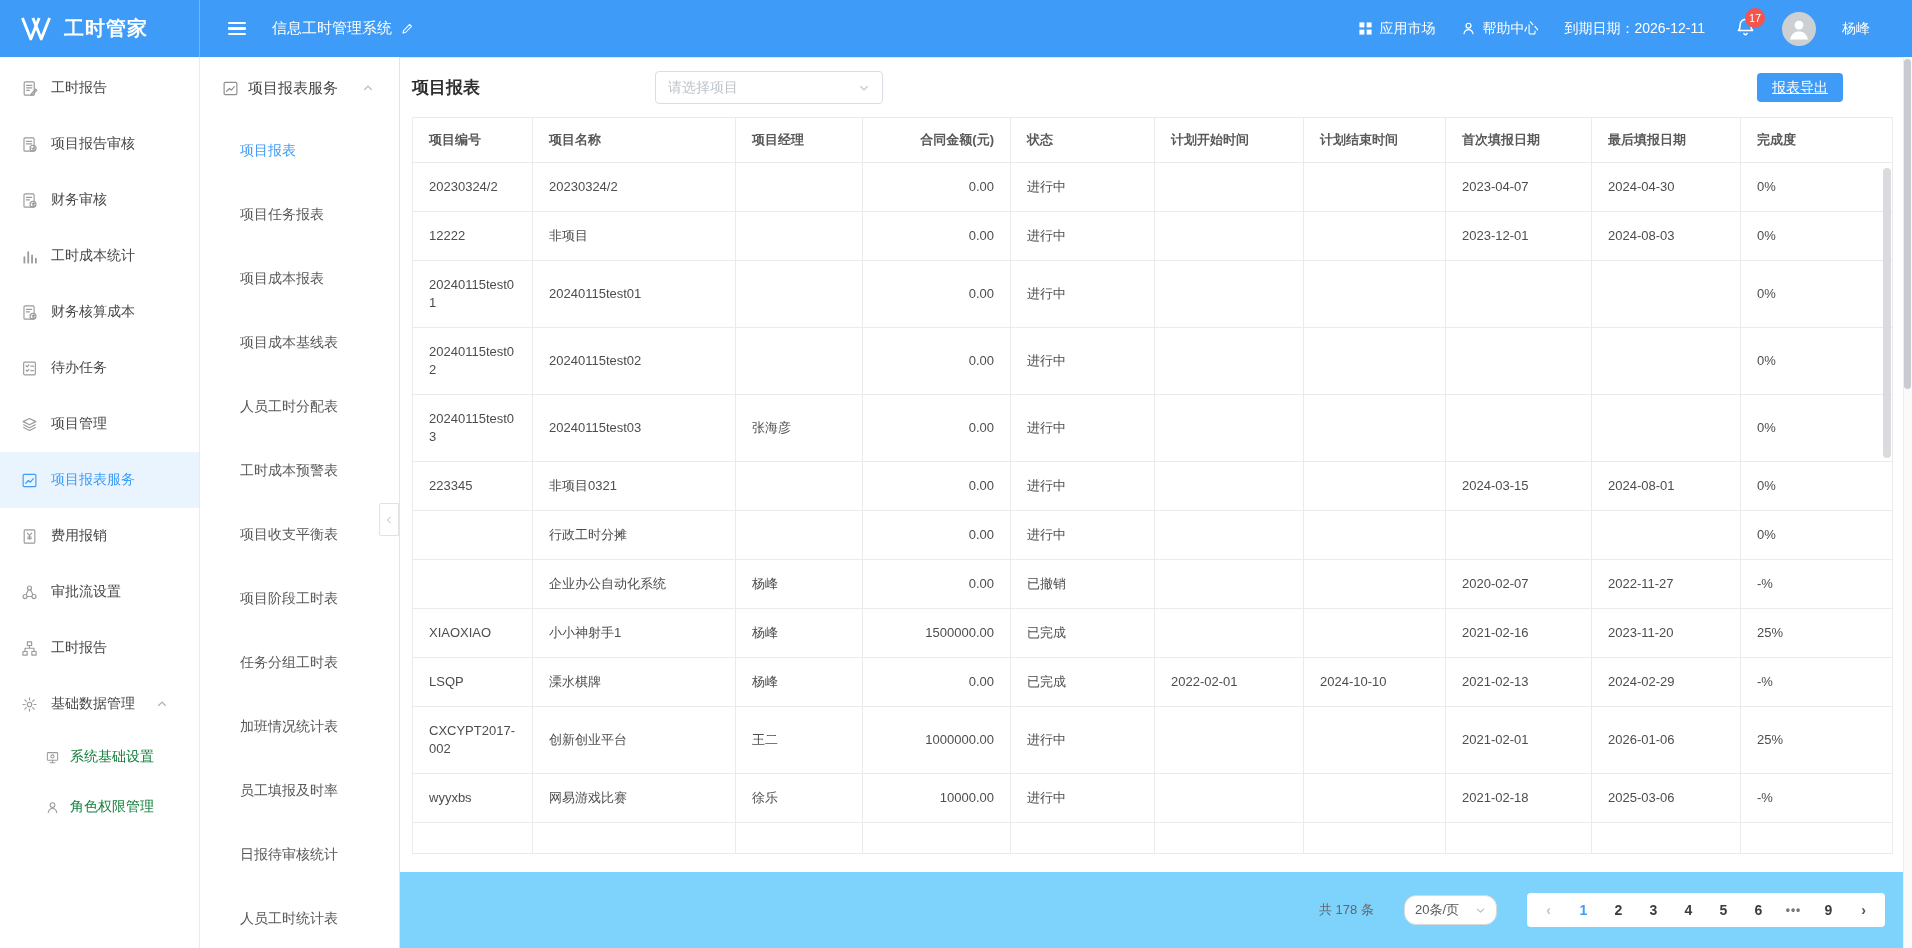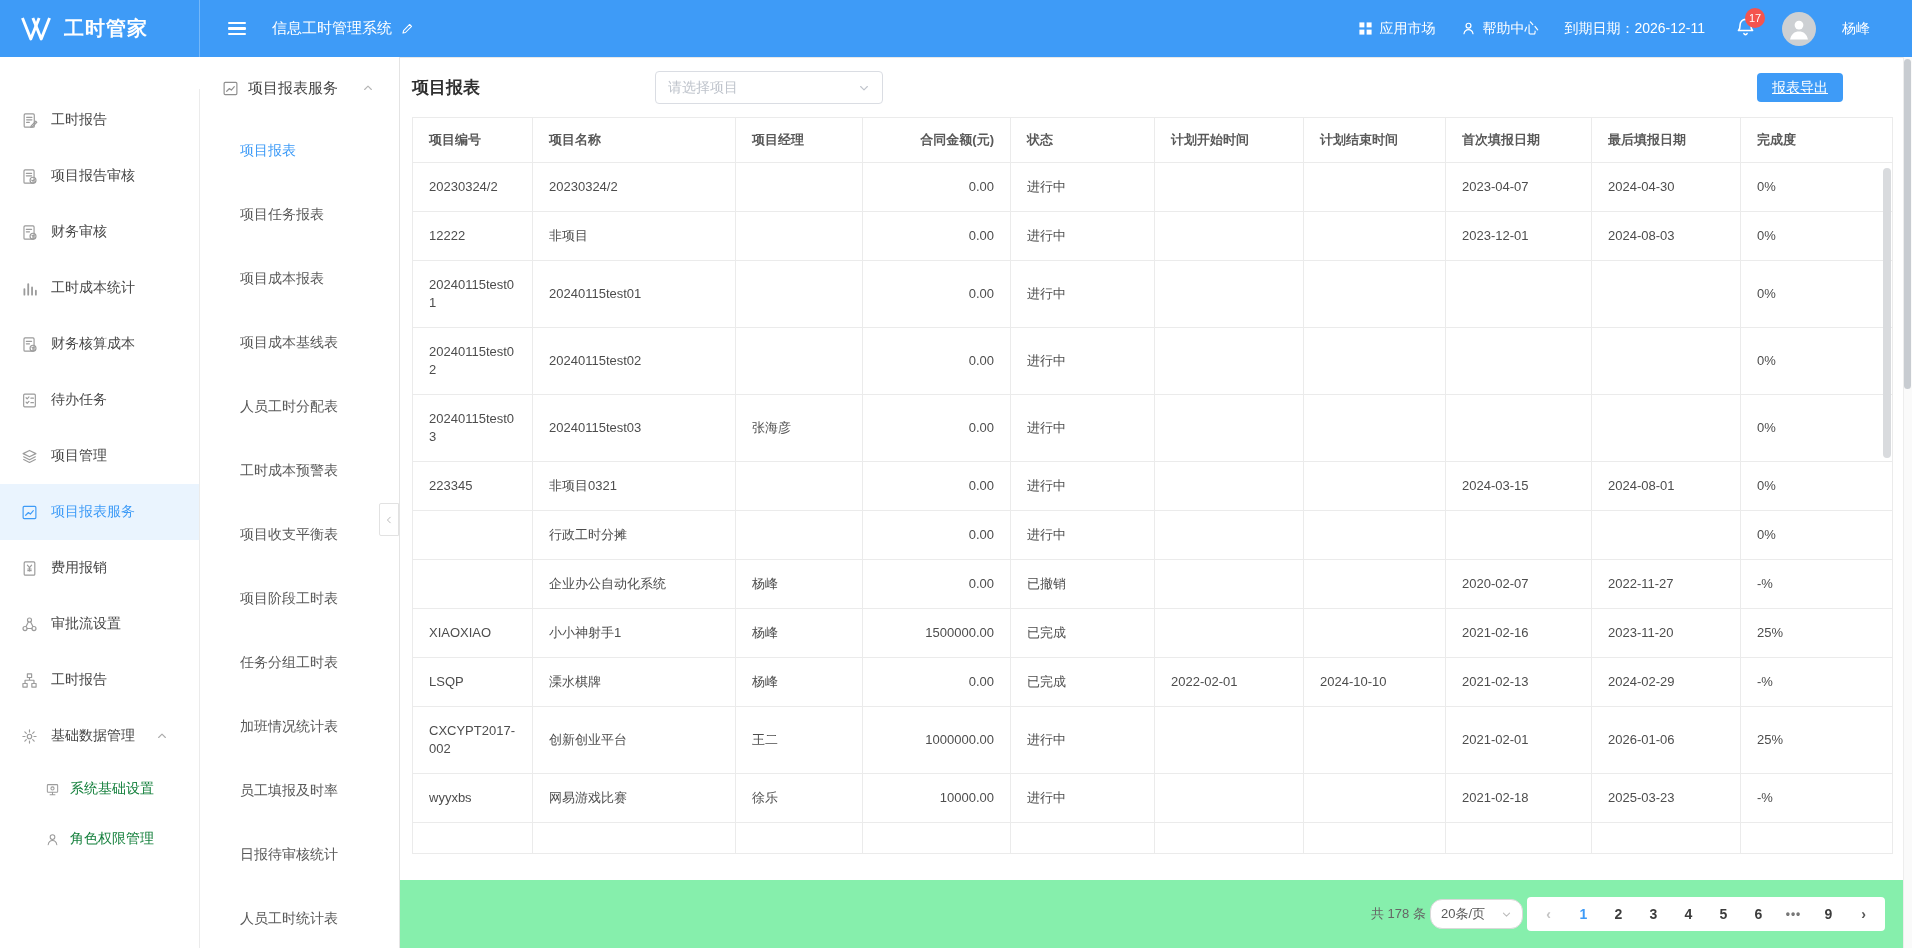--- a/index.html
+++ b/index.html
@@ -22,21 +22,21 @@
   .bell-wrap { position:relative; margin-left:4px; cursor:pointer; }
   .badge { position:absolute; top:-9px; left:10px; min-width:20px; height:20px; padding:0 4px;
     background:#f4544e; border-radius:10px; font-size:11px; line-height:20px; text-align:center; }
   .avatar { width:34px; height:34px; border-radius:50%; background:#cdd0d3; display:flex;
     align-items:center; justify-content:center; overflow:hidden; }
   .icon { display:inline-flex; flex:none; }
   .icon svg { width:100%; height:100%; }
 
   
   .sidebar { position:absolute; top:57px; left:0; width:200px; bottom:0; background:#fff;
-    border-right:1px solid #ebebeb; padding-top:3px; overflow:hidden; z-index:5;margin-top:32px; }
+    border-right:1px solid #ebebeb; padding-top:3px; overflow:hidden; z-index:5; }
   .side-item { height:56px; display:flex; align-items:center; padding:0 18px 0 21px;
     font-size:14px; color:#474747; cursor:pointer; white-space:nowrap; }
   .side-item .icon { width:17px; height:17px; margin-right:13px; color:#9b9b9b; }
   .side-item .arrow { width:12px; height:12px; margin-left:auto; color:#ababab; }
   .side-item.active { background:#eaf4fe; color:#3e9bf7; }
   .side-item.active .icon { color:#3e9bf7; }
   .side-item.child { height:50px; padding-left:45px; color:#15803d; }
   .side-item.child .icon { width:15px; height:15px; margin-right:10px; }
 
   
@@ -73,22 +73,22 @@
     line-height:18px; background:#fff; overflow:hidden; }
   th { color:#595959; font-weight:600; }
   td { color:#4d4d4d; padding:15px 16px; }
   td.col-code { word-break:break-all; }
   th.num,td.num { text-align:right; }
 
   .tbl-scroll-thumb { position:absolute; right:21px; top:110px; width:8px; height:290px;
     background:#d9dbde; border-radius:4px; cursor:pointer; }
 
   
-  .footer { position:absolute; left:0; right:9px; bottom:0; height:68px; background:#86efac;
-    display:flex; align-items:center; justify-content:flex-end; gap:4px;
+  .footer { position:absolute; left:0; right:9px; bottom:0; height:76px; background:#7dd3fc;
+    display:flex; align-items:center; justify-content:flex-end; gap:30px;
     padding-right:18px; font-size:13px; color:#666; }
   .size-select { height:30px; background:#fff; border:1px solid #d9d9d9; border-radius:12px;
     display:flex; align-items:center; gap:16px; padding:0 10px; color:#595959; cursor:pointer; }
   .size-select .icon { width:11px; height:11px; color:#bbb; }
   .pager { height:34px; background:#fff; border-radius:4px; display:flex; align-items:center;
     padding:0 4px; }
   .page-item { width:35px; text-align:center; font-size:14px; font-weight:600; color:#3c3c3c;
     cursor:pointer; }
   .page-item.active { color:#3e9bf7; }
   .page-item.prev { color:#c4c4c4; }
@@ -530,21 +530,21 @@
             </tr>
             <tr>
               <td class="col-code">wyyxbs</td>
               <td>网易游戏比赛</td>
               <td>徐乐</td>
               <td class="num">10000.00</td>
               <td>进行中</td>
               <td></td>
               <td></td>
               <td>2021-02-18</td>
-              <td>2025-03-23</td>
+              <td>2025-03-06</td>
               <td>-%</td>
             </tr>
             <tr>
               <td class="col-code"></td>
               <td></td>
               <td></td>
               <td class="num"></td>
               <td></td>
               <td></td>
               <td></td>

